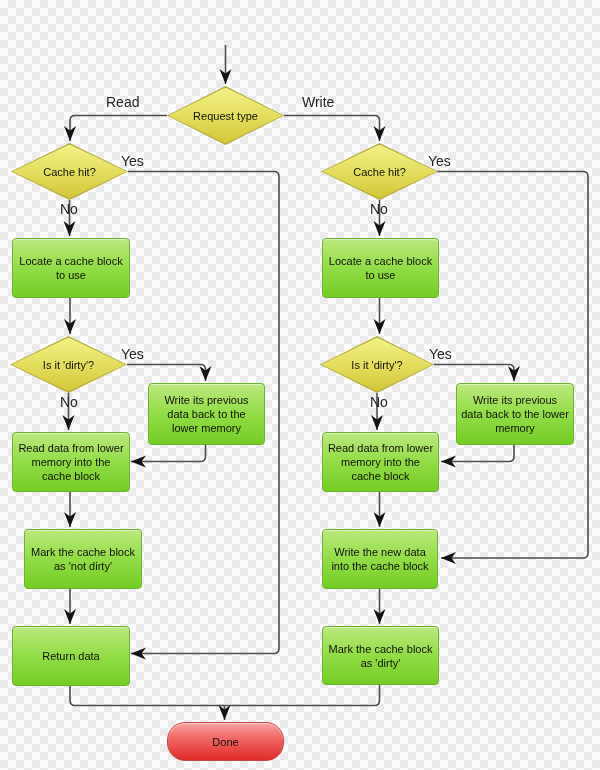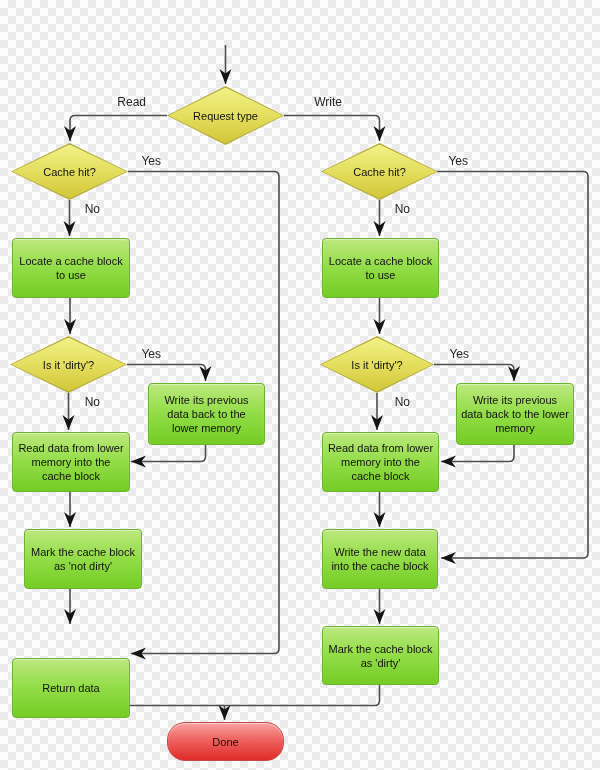--- a/index.html
+++ b/index.html
@@ -23,22 +23,22 @@
     background:linear-gradient(180deg,#bce87e 0%,#93dd48 48%,#74cd24 100%);
     box-shadow:inset 0 1px 1px rgba(255,255,255,.5);
   }
   .decision{background:none;border:none;}
   .diamond-border{position:absolute;inset:0;
     clip-path:polygon(50% 0,100% 50%,50% 100%,0 50%);background:#b4ab3a;}
   .diamond-fill{position:absolute;inset:1.5px;
     clip-path:polygon(50% 0,100% 50%,50% 100%,0 50%);
     background:linear-gradient(180deg,#f1f186 0%,#e4de5e 50%,#d2c637 100%);}
   .node .lbl{position:relative;z-index:2;padding:0 4px;}
-  .edge-label{position:absolute;width:40px;text-align:right;
-    font-size:12px;line-height:13px;color:#262626;}
+  .edge-label{position:absolute;width:40px;text-align:left;
+    font-size:14px;line-height:13px;color:#262626;}
 </style>
 </head>
 <body>
 
 <div class="canvas">
 
   <svg class="edges">
     <defs>
       <marker id="arrow" orient="auto" markerUnits="userSpaceOnUse" markerWidth="17" markerHeight="14" refX="15" refY="6">
         <path d="M0,0 L15,6 L0,12 L4.5,6 Z" fill="#141414"></path>
@@ -103,21 +103,21 @@
   </div>
   <div class="node process" style="left:148px;top:383px;width:115px;height:60px;">
     <span class="lbl">Write its previous data back to the lower memory</span>
   </div>
   <div class="node process" style="left:12px;top:432px;width:116px;height:58px;">
     <span class="lbl">Read data from lower memory into the cache block</span>
   </div>
   <div class="node process" style="left:12px;top:529px;width:116px;height:58px;margin-left:12px;">
     <span class="lbl">Mark the cache block as 'not dirty'</span>
   </div>
-  <div class="node process" style="left:12px;top:626px;width:116px;height:58px;margin-top:32px;">
+  <div class="node process" style="left:12px;top:626px;width:116px;height:58px;">
     <span class="lbl">Return data</span>
   </div>
 
   <div class="node process" style="left:322px;top:238px;width:115px;height:58px;">
     <span class="lbl">Locate a cache block to use</span>
   </div>
   <div class="node process" style="left:456px;top:383px;width:116px;height:60px;">
     <span class="lbl">Write its previous data back to the lower memory</span>
   </div>
   <div class="node process" style="left:322px;top:432px;width:115px;height:58px;">

